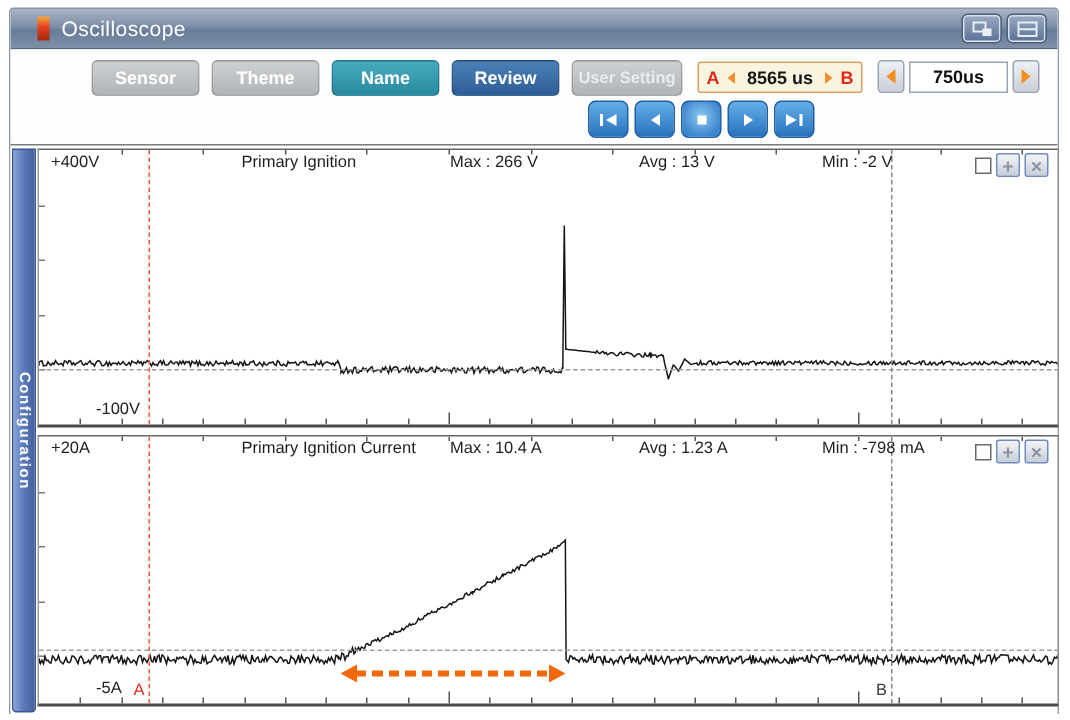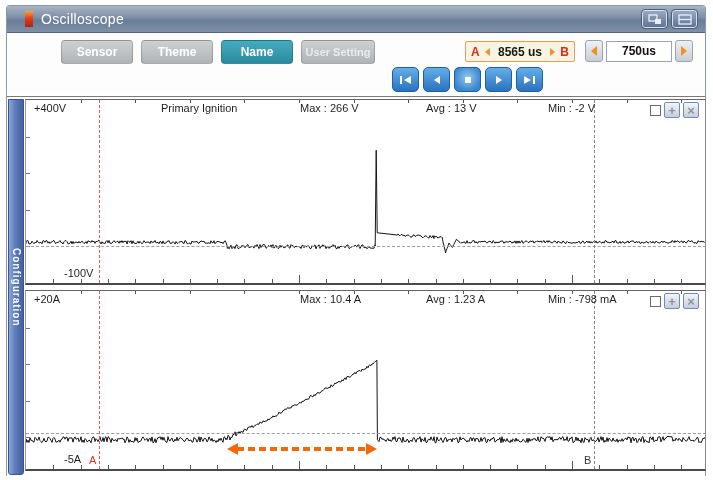--- a/index.html
+++ b/index.html
@@ -133,20 +133,21 @@
           </svg>
         </button>
       </div>
     </div>
 
     <div class="toolbar">
       <div class="tb-row1">
         <button class="btn gray">Sensor</button>
         <button class="btn gray">Theme</button>
         <button class="btn teal">Name</button>
+        <button class="btn blue">Review</button>
         <button class="btn gray dim wide">User Setting</button>
       </div>
 
       <div class="playback">
         <button class="pb">
           <svg width="13" height="12" viewBox="0 0 13 12">
             <rect x="1" y="2" width="2" height="8" fill="#fff"></rect>
               <polygon points="12,2 5,6 12,10" fill="#fff"></polygon>
           </svg>
         </button>
@@ -293,20 +294,21 @@
         <svg class="wave" width="680" height="178">
             <polyline points="0.0,150.3 0.0,146.9 1.0,150.3 2.0,148.2 3.0,150.5 4.0,145.7 5.0,148.5 6.0,148.1 7.0,149.8 8.0,150.1 9.0,145.3 10.0,146.4 11.0,148.4 12.0,147.8 13.0,145.0 14.0,148.6 15.0,149.7 16.0,150.6 17.0,149.0 18.0,146.3 19.0,149.3 20.0,149.8 21.0,149.1 22.0,145.3 23.0,145.4 24.0,146.6 25.0,148.3 26.0,150.4 27.0,146.4 28.0,145.4 29.0,147.0 30.0,150.3 31.0,149.7 32.0,149.6 33.0,148.1 34.0,150.2 35.0,147.6 36.0,147.1 37.0,145.1 38.0,144.9 39.0,147.2 40.0,145.2 41.0,145.2 42.0,149.3 43.0,146.0 44.0,146.1 45.0,145.9 46.0,145.9 47.0,150.2 48.0,146.3 49.0,144.9 50.0,147.2 51.0,146.9 52.0,145.9 53.0,149.6 54.0,148.2 55.0,144.8 56.0,150.2 57.0,148.0 58.0,150.5 59.0,146.5 60.0,147.5 61.0,149.7 62.0,149.5 63.0,148.0 64.0,148.8 65.0,150.8 66.0,146.5 67.0,145.0 68.0,145.2 69.0,149.5 70.0,146.7 71.0,147.8 72.0,149.6 73.0,147.5 74.0,144.8 75.0,148.8 76.0,149.3 77.0,145.5 78.0,149.8 79.0,145.6 80.0,144.7 81.0,149.8 82.0,144.7 83.0,145.3 84.0,147.3 85.0,150.6 86.0,146.2 87.0,148.2 88.0,148.6 89.0,148.1 90.0,147.7 91.0,149.6 92.0,146.3 93.0,147.3 94.0,146.1 95.0,146.8 96.0,145.8 97.0,147.4 98.0,147.0 99.0,150.9 100.0,148.6 101.0,144.9 102.0,146.6 103.0,150.4 104.0,147.7 105.0,149.8 106.0,149.2 107.0,149.9 108.0,150.2 109.0,145.6 110.0,148.7 111.0,146.0 112.0,150.5 113.0,149.6 114.0,149.3 115.0,148.8 116.0,146.2 117.0,144.9 118.0,146.5 119.0,148.3 120.0,147.3 121.0,146.4 122.0,149.5 123.0,146.9 124.0,145.9 125.0,149.4 126.0,144.9 127.0,150.8 128.0,150.0 129.0,146.6 130.0,150.7 131.0,147.6 132.0,145.5 133.0,145.9 134.0,144.7 135.0,147.5 136.0,144.9 137.0,148.2 138.0,145.4 139.0,148.6 140.0,150.0 141.0,150.4 142.0,144.6 143.0,148.3 144.0,149.0 145.0,146.8 146.0,146.0 147.0,149.4 148.0,149.5 149.0,147.2 150.0,148.9 151.0,145.2 152.0,148.8 153.0,147.0 154.0,145.6 155.0,145.8 156.0,146.9 157.0,147.8 158.0,149.4 159.0,149.3 160.0,147.0 161.0,146.0 162.0,146.9 163.0,149.0 164.0,148.0 165.0,148.0 166.0,150.2 167.0,150.0 168.0,145.4 169.0,146.8 170.0,147.2 171.0,150.2 172.0,148.1 173.0,144.7 174.0,149.9 175.0,145.0 176.0,147.4 177.0,149.4 178.0,146.7 179.0,146.2 180.0,147.0 181.0,150.0 182.0,148.3 183.0,144.9 184.0,147.0 185.0,148.8 186.0,146.3 187.0,149.5 188.0,148.0 189.0,148.5 190.0,150.5 191.0,148.4 192.0,149.8 193.0,146.6 194.0,148.5 195.0,146.1 196.0,148.3 197.0,150.3 198.0,144.8 199.0,145.4 199.9,147.7 200.0,146.2 201.0,147.6 202.0,143.4 203.0,144.1 204.0,148.0 205.0,145.2 206.0,145.5 207.0,142.4 208.0,142.7 209.0,139.8 210.0,143.9 210.8,142.9 211.0,140.3 212.0,141.8 213.0,139.6 214.0,141.4 215.0,139.3 216.0,139.9 217.0,140.3 218.0,137.5 219.0,137.0 220.0,138.2 221.0,138.1 222.0,135.3 223.0,135.3 224.0,134.5 225.0,135.3 226.0,133.6 227.0,135.5 228.0,134.7 229.0,133.2 230.0,133.2 231.0,132.2 232.0,131.9 233.0,132.3 234.0,130.0 234.6,130.2 235.0,131.1 236.0,130.9 237.0,128.8 238.0,129.5 239.0,129.5 240.0,128.8 241.0,129.0 242.0,126.9 243.0,128.0 244.0,126.8 245.0,125.5 246.0,125.8 247.0,123.8 248.0,125.0 249.0,124.0 250.0,124.2 251.0,123.7 252.0,122.4 253.0,120.1 254.0,121.4 255.0,120.8 256.0,120.5 257.0,118.5 258.0,118.5 259.0,117.0 260.0,117.3 261.0,116.7 261.8,115.5 262.0,116.0 263.0,116.3 264.0,115.8 265.0,116.0 266.0,113.8 267.0,114.1 268.0,113.0 269.0,112.7 270.0,113.2 271.0,113.0 272.0,112.4 273.0,111.1 274.0,110.2 275.0,111.2 276.0,109.4 277.0,109.5 278.0,109.1 279.0,107.6 280.0,107.6 281.0,107.0 282.0,107.3 283.0,106.7 284.0,104.0 285.0,103.3 286.0,104.7 287.0,104.7 288.0,102.8 289.0,103.8 289.0,102.5 290.0,102.7 291.0,100.9 292.0,100.5 293.0,101.1 294.0,101.1 295.0,99.6 296.0,98.9 297.0,98.5 298.0,97.3 299.0,95.9 300.0,96.1 301.0,96.2 302.0,96.5 303.0,95.0 304.0,95.9 305.0,92.8 306.0,94.3 307.0,94.2 308.0,92.7 309.0,91.0 309.4,92.0 310.0,90.8 311.0,91.0 312.0,89.9 313.0,89.4 314.0,90.0 315.0,89.9 316.0,87.8 317.0,89.0 318.0,87.0 319.0,85.8 320.0,87.6 321.0,84.6 322.0,84.5 323.0,84.9 324.0,85.2 325.0,84.4 326.0,83.1 327.0,82.0 328.0,81.9 329.0,80.4 329.8,81.9 330.0,81.6 331.0,79.5 332.0,79.2 333.0,78.7 334.0,78.5 335.0,79.5 336.0,77.2 337.0,78.0 338.0,77.5 339.0,76.8 340.0,76.7 341.0,74.3 342.0,75.8 343.0,73.3 343.4,73.1 344.0,73.1 345.0,73.5 346.0,71.8 347.0,72.0 348.0,70.7 349.0,69.7 350.0,69.2 350.5,68.5 350.9,68.1 351.0,85.9 351.4,147.7 352.0,148.4 353.0,149.6 354.0,145.2 355.0,145.4 356.0,147.4 357.0,146.5 358.0,148.0 359.0,147.9 360.0,149.4 361.0,147.3 362.0,146.4 363.0,149.0 364.0,147.7 365.0,149.4 366.0,148.7 367.0,145.1 368.0,147.3 369.0,144.6 370.0,149.5 371.0,149.5 372.0,146.0 373.0,146.1 374.0,145.9 375.0,148.4 376.0,150.5 377.0,145.1 378.0,149.4 379.0,149.0 380.0,149.6 381.0,147.1 382.0,148.0 383.0,150.7 384.0,148.7 385.0,148.1 386.0,149.6 387.0,146.3 388.0,145.5 389.0,147.9 390.0,150.2 391.0,146.8 392.0,146.7 393.0,146.8 394.0,144.6 395.0,150.1 396.0,146.7 397.0,148.0 398.0,149.2 399.0,145.4 400.0,150.5 401.0,150.5 402.0,147.9 403.0,146.9 404.0,148.2 405.0,144.8 406.0,147.4 407.0,148.7 408.0,144.7 409.0,150.5 410.0,150.8 411.0,145.0 412.0,148.2 413.0,148.8 414.0,147.6 415.0,145.8 416.0,148.8 417.0,150.5 418.0,148.0 419.0,145.6 420.0,145.8 421.0,149.8 422.0,147.6 423.0,148.1 424.0,147.1 425.0,147.0 426.0,149.9 427.0,146.2 428.0,147.6 429.0,146.9 430.0,145.9 431.0,146.2 432.0,150.6 433.0,150.1 434.0,144.8 435.0,148.0 436.0,146.5 437.0,146.4 438.0,146.3 439.0,148.2 440.0,148.4 441.0,150.1 442.0,148.4 443.0,149.6 444.0,146.1 445.0,145.5 446.0,149.0 447.0,145.9 448.0,146.2 449.0,149.5 450.0,146.3 451.0,146.7 452.0,146.7 453.0,149.9 454.0,149.7 455.0,145.5 456.0,149.3 457.0,146.7 458.0,146.1 459.0,145.6 460.0,150.3 461.0,150.4 462.0,147.0 463.0,148.4 464.0,149.2 465.0,146.6 466.0,147.4 467.0,145.7 468.0,145.6 469.0,150.2 470.0,149.2 471.0,147.9 472.0,147.5 473.0,147.7 474.0,145.5 475.0,150.8 476.0,144.7 477.0,150.3 478.0,146.9 479.0,149.0 480.0,149.3 481.0,146.5 482.0,149.3 483.0,149.2 484.0,150.7 485.0,147.8 486.0,149.9 487.0,146.7 488.0,147.8 489.0,149.5 490.0,146.1 491.0,149.1 492.0,147.4 493.0,149.0 494.0,150.0 495.0,149.8 496.0,149.3 497.0,147.2 498.0,148.2 499.0,149.8 500.0,150.3 501.0,146.3 502.0,150.6 503.0,146.2 504.0,149.3 505.0,147.3 506.0,148.5 507.0,146.6 508.0,147.2 509.0,146.4 510.0,148.6 511.0,148.5 512.0,144.8 513.0,149.3 514.0,149.5 515.0,144.7 516.0,146.1 517.0,146.1 518.0,146.9 519.0,149.4 520.0,145.7 521.0,145.2 522.0,144.7 523.0,145.3 524.0,144.7 525.0,148.0 526.0,144.8 527.0,149.7 528.0,147.9 529.0,147.4 530.0,147.9 531.0,147.4 532.0,147.8 533.0,145.8 534.0,145.6 535.0,147.4 536.0,145.4 537.0,144.6 538.0,148.7 539.0,147.0 540.0,148.3 541.0,144.6 542.0,149.2 543.0,149.1 544.0,145.9 545.0,146.7 546.0,144.9 547.0,150.7 548.0,150.1 549.0,148.7 550.0,145.0 551.0,148.7 552.0,145.9 553.0,149.1 554.0,147.9 555.0,150.9 556.0,146.1 557.0,149.7 558.0,150.5 559.0,145.6 560.0,147.3 561.0,147.4 562.0,147.6 563.0,150.3 564.0,146.7 565.0,145.3 566.0,148.8 567.0,148.0 568.0,148.1 569.0,149.6 570.0,149.1 571.0,148.1 572.0,145.5 573.0,150.1 574.0,147.4 575.0,144.6 576.0,148.4 577.0,145.2 578.0,150.4 579.0,148.3 580.0,149.8 581.0,145.6 582.0,149.5 583.0,146.2 584.0,147.1 585.0,148.9 586.0,149.4 587.0,146.0 588.0,148.8 589.0,148.7 590.0,149.5 591.0,146.9 592.0,150.3 593.0,148.0 594.0,148.4 595.0,149.3 596.0,146.7 597.0,149.3 598.0,147.8 599.0,146.5 600.0,146.1 601.0,147.9 602.0,144.8 603.0,146.1 604.0,145.4 605.0,150.8 606.0,145.9 607.0,145.2 608.0,149.0 609.0,146.7 610.0,146.4 611.0,150.7 612.0,149.3 613.0,146.6 614.0,147.1 615.0,149.7 616.0,145.1 617.0,144.7 618.0,150.6 619.0,147.6 620.0,148.8 621.0,150.1 622.0,149.5 623.0,150.9 624.0,144.9 625.0,145.7 626.0,147.7 627.0,144.8 628.0,149.8 629.0,148.6 630.0,148.1 631.0,148.9 632.0,145.2 633.0,144.9 634.0,144.9 635.0,149.9 636.0,147.3 637.0,144.7 638.0,148.4 639.0,146.6 640.0,146.2 641.0,144.6 642.0,144.5 643.0,144.6 644.0,144.6 645.0,144.8 646.0,144.8 647.0,149.3 648.0,147.7 649.0,148.8 650.0,146.1 651.0,147.4 652.0,148.5 653.0,146.2 654.0,147.7 655.0,148.0 656.0,149.8 657.0,145.5 658.0,147.1 659.0,148.2 660.0,149.1 661.0,148.8 662.0,146.8 663.0,144.7 664.0,148.0 665.0,148.3 666.0,148.9 667.0,147.9 668.0,149.4 669.0,148.4 670.0,147.2 671.0,145.3 672.0,145.9 673.0,150.6 674.0,149.6 675.0,150.8 676.0,149.0 677.0,146.1 678.0,146.8 679.0,145.3 680.0,148.9 680.0,148.8" fill="none" stroke="#151515" stroke-width="1"></polyline>
           </svg>
         <div class="zero-line" style="top: 142px;"></div>
         <div class="cursor-line cursor-a" style="left: 73px;"></div>
         <div class="cursor-line cursor-b" style="left: 568px;"></div>
         <div class="drag-arrow" style="left: 211px; width: 130px; top: 156px;"></div>
         <span class="cur-label a" style="left: 63.032px; top: 163px;">A</span>
         <span class="cur-label b" style="left: 558.004px; top: 163px;">B</span>
         <span class="hdr scale-top">+20A</span>
+        <span class="hdr ch-title">Primary Ignition Current</span>
         <span class="hdr st-max">Max : 10.4 A</span>
         <span class="hdr st-avg">Avg : 1.23 A</span>
         <span class="hdr st-min">Min : -798 mA</span>
         <div class="ch-controls">
           <span class="chk"></span>
           <button class="mini">+</button>
           <button class="mini">×</button>
         </div>
         <span class="scale-bottom">-5A</span>
         <div class="ticks-bottom">

